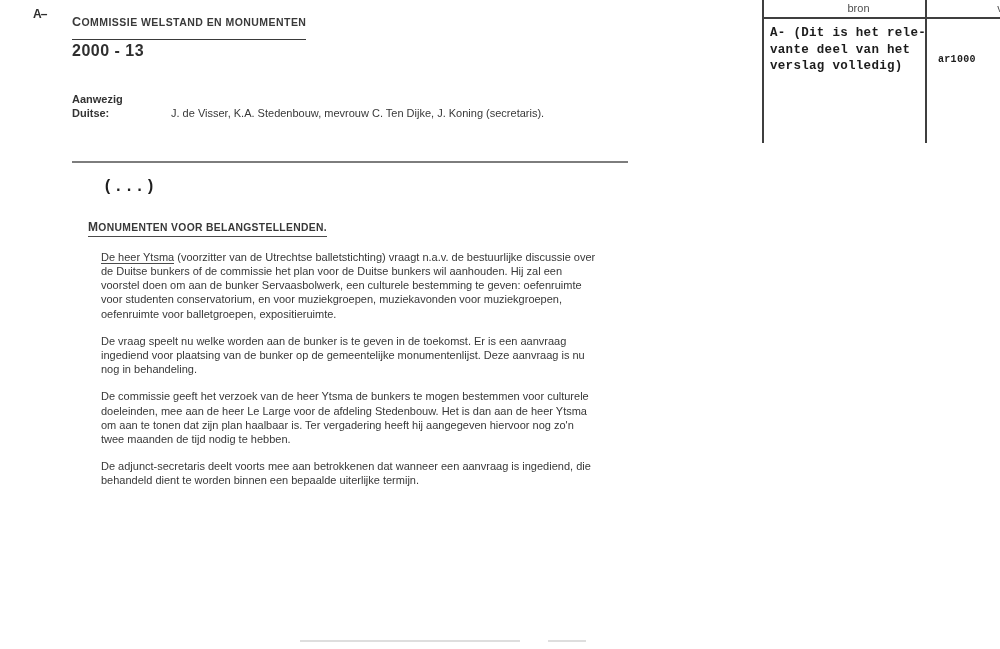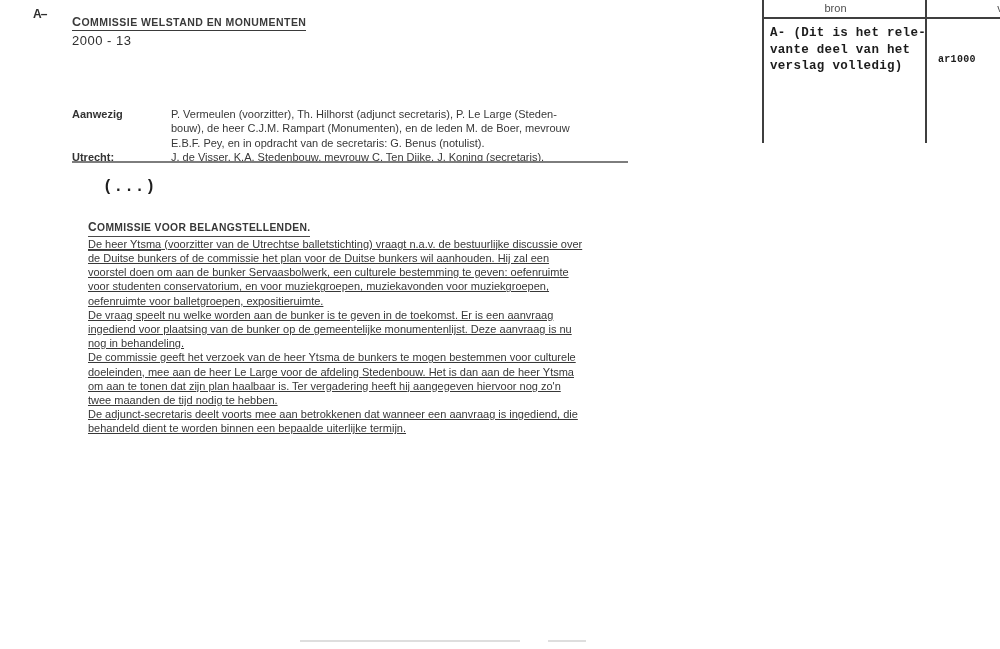--- a/index.html
+++ b/index.html
@@ -4,47 +4,47 @@
 <style>
   html,body{margin:0;padding:0;background:#fff;}
   .page{
     position:relative;width:1000px;height:649px;background:#ffffff;overflow:hidden;
     font-family:"Liberation Sans",sans-serif;color:#383838;
   }
   .a-mark{position:absolute;left:33px;top:7px;font-size:12px;font-weight:bold;color:#2e2e2e;letter-spacing:-1px;}
   .doc-header{position:absolute;left:72px;top:12px;}
   .committee{
     display:inline-block;font-size:10.5px;font-weight:bold;letter-spacing:.45px;color:#3a3a3a;
-    border-bottom:1.6px solid #3a3a3a;padding-bottom:1px;
+    border-bottom:1.6px solid #3a3a3a;padding-bottom:10px;
   }
   .committee::first-letter{font-size:12.5px;}
-  .case-no{font-size:13px;font-weight:normal;color:#2f2f2f;margin-top:2px;letter-spacing:.5px;}
+  .case-no{font-size:16px;font-weight:bold;color:#2f2f2f;margin-top:2px;letter-spacing:.5px;}
   .pre{white-space:pre-wrap;}
   .intro{position:absolute;left:72px;top:52px;width:580px;font-size:11px;line-height:15px;}
-  .attendance{position:absolute;left:72px;top:107px;width:560px;font-size:11px;line-height:14.4px;}
+  .attendance{position:absolute;left:72px;top:92px;width:560px;font-size:11px;line-height:14.4px;}
   .att-row{display:flex;}
   .att-label{width:86px;font-weight:bold;color:#333;flex:none;}
   .att-content{width:474px;padding-left:13px;}
   .rule{position:absolute;left:72px;top:161px;width:556px;height:2px;background:#7d7d7d;}
   .ellipsis{position:absolute;left:103px;top:178px;font-family:"Liberation Mono",monospace;font-weight:bold;font-size:16px;color:#1f1f1f;letter-spacing:1px;}
   .section{position:absolute;left:88px;top:220px;width:600px;font-size:11px;line-height:14.2px;}
   .sec-heading{
     display:inline-block;font-size:10.3px;font-weight:bold;letter-spacing:.35px;color:#383838;
     border-bottom:1.4px solid #4a4a4a;padding-bottom:0.5px;
   }
   .sec-heading::first-letter{font-size:12px;}
   .u{border-bottom:1.3px solid #4a4a4a;}
-  .para{margin:0;text-decoration:underline;}
+  .para{margin:13px;}
   
   .vline{position:absolute;top:0;width:2px;height:143px;background:#3f3f3f;}
   .vline-left{left:762px;}
   .vline-mid{left:925px;}
   .hline{position:absolute;left:762px;top:17px;width:238px;height:1.6px;background:#3f3f3f;}
   .th{position:absolute;top:2px;font-size:11px;color:#4f4f4f;text-align:center;}
-  .th-bron{left:764px;width:143px;}
+  .th-bron{left:764px;width:143px;padding-left:23px;}
   .th-verwerkt{left:982px;width:72px;}
   .mono{font-family:"Liberation Mono",monospace;font-weight:bold;color:#1c1c1c;}
   .cell-bron{position:absolute;left:770px;top:25px;font-size:12.5px;line-height:16.5px;letter-spacing:.3px;}
   .cell-verwerkt{position:absolute;left:938px;top:54px;font-size:10px;letter-spacing:.3px;}
   .artifact{position:absolute;height:1.5px;background:#dedede;}
   .a1{left:300px;top:640px;width:220px;}
   .a2{left:548px;top:640px;width:38px;}
 </style>
 </head>
 <body>
@@ -55,37 +55,34 @@
 
   <div class="doc-header">
     <span class="committee">COMMISSIE WELSTAND EN MONUMENTEN</span>
     <div class="case-no">2000 - 13</div>
   </div>
 
 
   <div class="attendance">
     <div class="att-row">
       <div class="att-label">Aanwezig</div>
-      <div class="att-content pre">P. Vermeulen (voorzitter), Th. Hilhorst (adjunct secretaris), P. Le Large (Steden-
-bouw), de heer C.J.M. Rampart (Monumenten), en de leden M. de Boer, mevrouw
-E.B.F. Pey, en in opdracht van de secretaris: G. Benus (notulist).</div>
     </div>
     <div class="att-row">
-      <div class="att-label">Utrecht:</div>
+      <div class="att-label">Duitse:</div>
       <div class="att-content pre">J. de Visser, K.A. Stedenbouw, mevrouw C. Ten Dijke, J. Koning (secretaris).</div>
     </div>
   </div>
 
   <div class="rule"></div>
 
   <div class="ellipsis">(...)</div>
 
   <div class="section">
     <div>
-      <span class="sec-heading">COMMISSIE VOOR BELANGSTELLENDEN.</span>
+      <span class="sec-heading">MONUMENTEN VOOR BELANGSTELLENDEN.</span>
     </div>
     <div class="para pre"><span class="u">De heer Ytsma</span><span> (voorzitter van de Utrechtse balletstichting) vraagt n.a.v. de bestuurlijke discussie over
 de Duitse bunkers of de commissie het plan voor de Duitse bunkers wil aanhouden. Hij zal een
 voorstel doen om aan de bunker Servaasbolwerk, een culturele bestemming te geven: oefenruimte
 voor studenten conservatorium, en voor muziekgroepen, muziekavonden voor muziekgroepen,
 oefenruimte voor balletgroepen, expositieruimte.</span></div>
     <div class="para pre">De vraag speelt nu welke worden aan de bunker is te geven in de toekomst. Er is een aanvraag
 ingediend voor plaatsing van de bunker op de gemeentelijke monumentenlijst. Deze aanvraag is nu
 nog in behandeling.</div>
     <div class="para pre">De commissie geeft het verzoek van de heer Ytsma de bunkers te mogen bestemmen voor culturele

